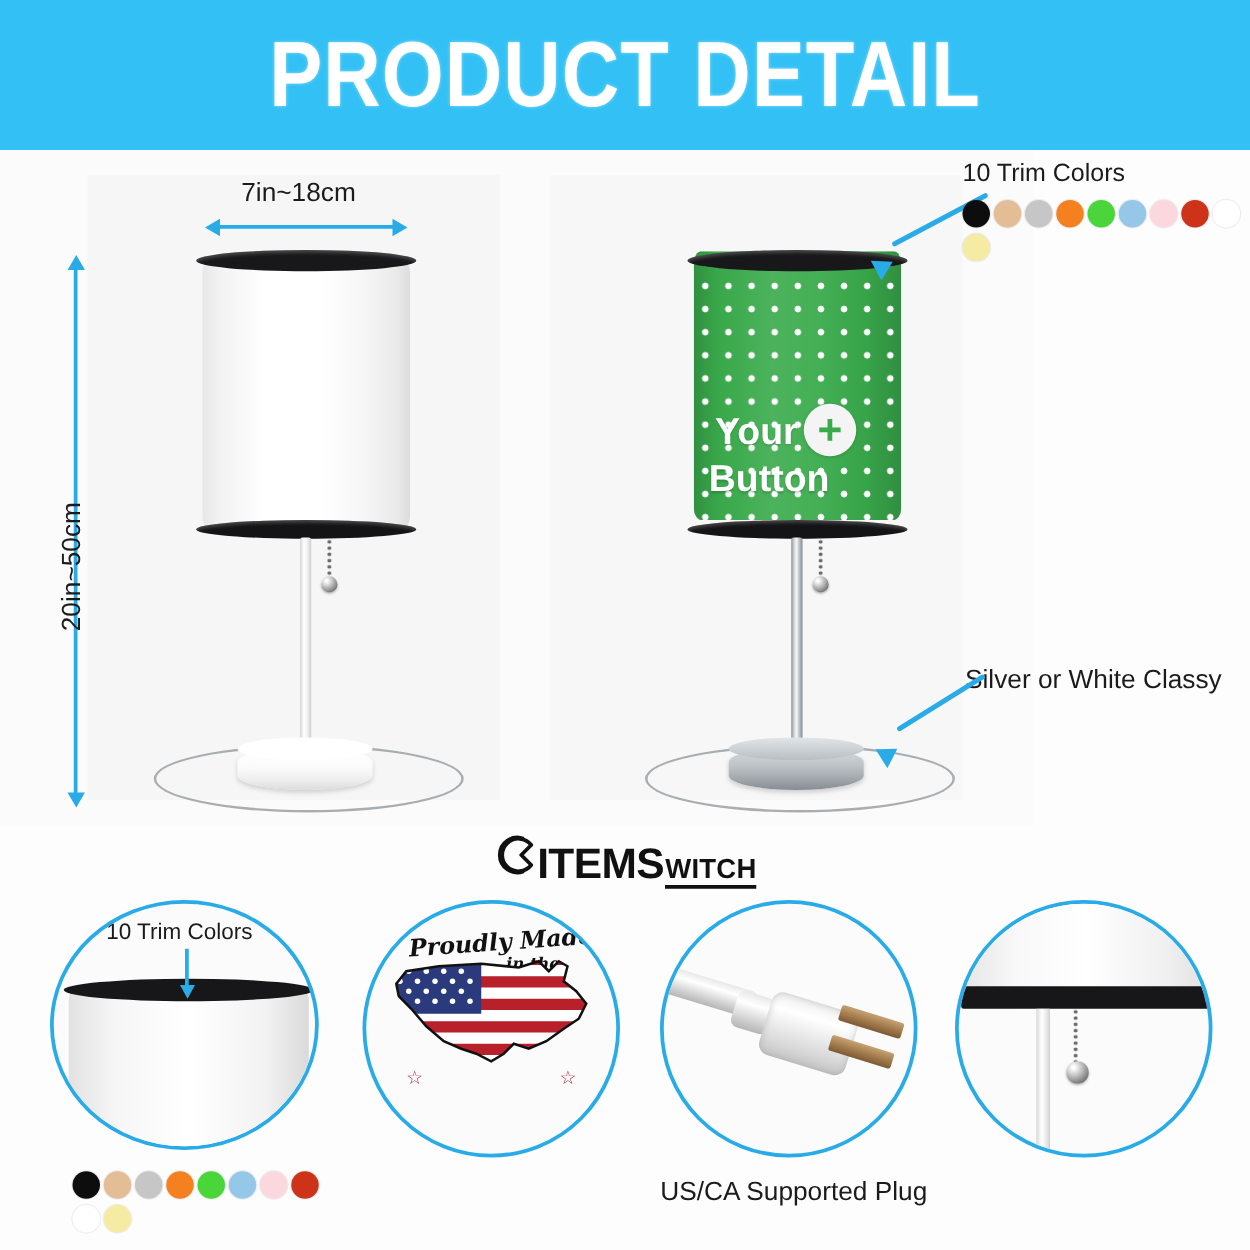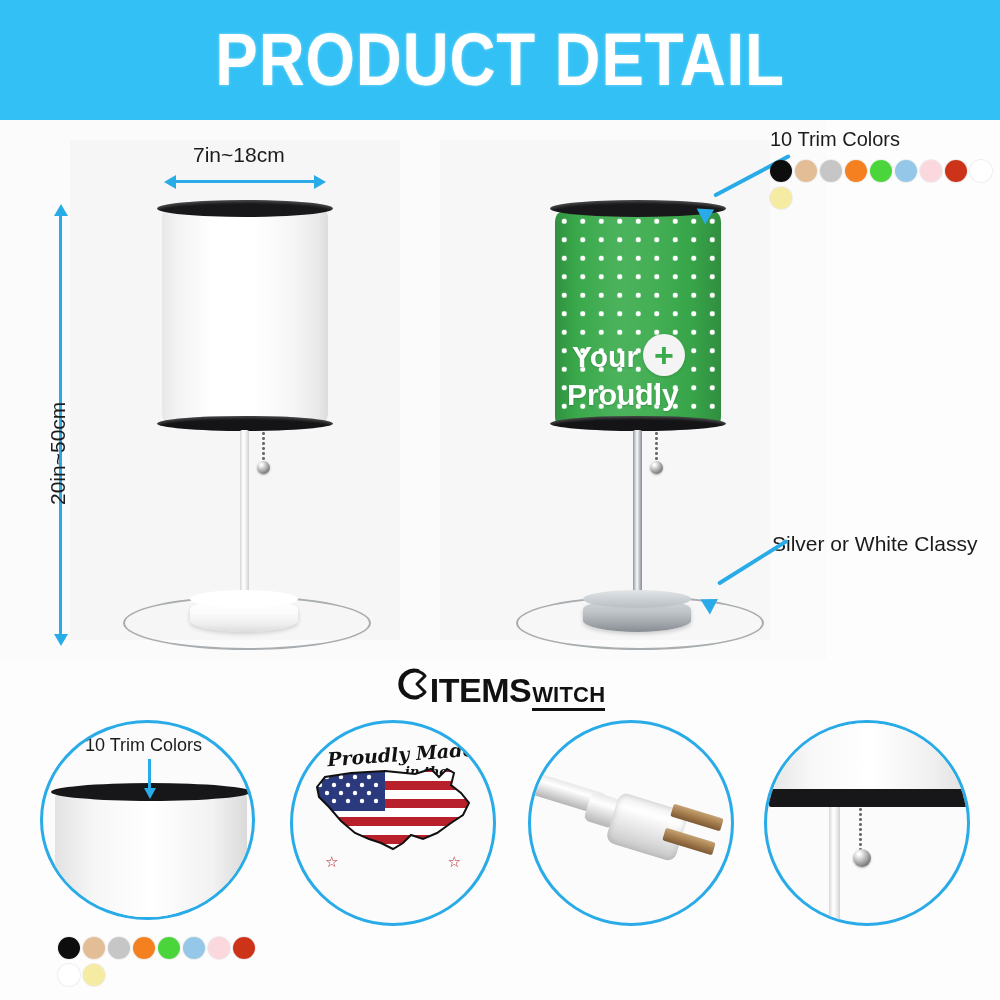--- a/index.html
+++ b/index.html
@@ -298,24 +298,24 @@
       <div class="chain-ball" style="left:257px; top:341px;"></div>
 
       <div class="pole" style="left:240px; top:310px; height:190px;"></div>
 
       <div class="cord-ring" style="left:123px; top:476px;"></div>
       <div class="base base-white" style="left:190px; top:478px;"></div>
       <div class="base-top base-top-white" style="left:190px; top:470px;"></div>
     </div>
 
     <div class="lamp">
-      <div class="shade shade-green" style="left:555px; top:92px;">
+      <div class="shade shade-green" style="left:555px; top:81px;">
         <div class="design-text" style="left:17px; top:128px;">Your</div>
         <div class="plus-badge" style="left:88px; top:122px;">+</div>
-        <div class="design-text" style="left:12px; top:166px;">Proudly</div>
+        <div class="design-text" style="left:12px; top:166px;">Button</div>
       </div>
       <div class="trim-top" style="left:550px; top:80px;"></div>
       <div class="trim-bot" style="left:550px; top:296px;"></div>
 
       <div class="chain" style="left:655px; top:311px; height:35px;"></div>
       <div class="chain-ball" style="left:650px; top:341px;"></div>
 
       <div class="pole pole-silver" style="left:633px; top:310px; height:190px;"></div>
 
       <div class="cord-ring" style="left:516px; top:476px;"></div>
@@ -454,20 +454,21 @@
     <div class="feature" style="left:520px; top:8px; width:230px; height:280px;">
       <div class="circle" style="left:8px; top:0; width:206px; height:206px;">
         <div>
           <div class="plug-cord" style="left:-2px; top:60px; width:78px; height:22px; transform:rotate(17deg);"></div>
           <div class="plug-cord" style="left:56px; top:72px; width:30px; height:30px; transform:rotate(17deg); border-radius:6px;"></div>
           <div class="plug-body" style="left:80px; top:78px; width:72px; height:52px; transform:rotate(17deg);"></div>
           <div class="prong" style="left:140px; top:88px; width:52px; transform:rotate(17deg);"></div>
           <div class="prong" style="left:132px; top:112px; width:52px; transform:rotate(17deg);"></div>
         </div>
       </div>
+      <div class="feature-caption" style="left:0; top:222px;">US/CA Supported Plug</div>
     </div>
 
     <div class="feature" style="left:760px; top:8px; width:215px; height:280px;">
       <div class="circle" style="left:4px; top:0; width:206px; height:206px;">
         <div class="boo-shade" style="left:0; top:0; width:206px; height:74px;"></div>
         <div class="boo-trim" style="left:2px; top:66px; width:202px; height:18px;"></div>
         <div class="boo-pole" style="left:62px; top:84px; height:122px;"></div>
         <div class="chain" style="left:92px; top:84px; height:48px;"></div>
         <div class="chain-ball" style="left:86px; top:126px; width:18px; height:18px;"></div>
       </div>

